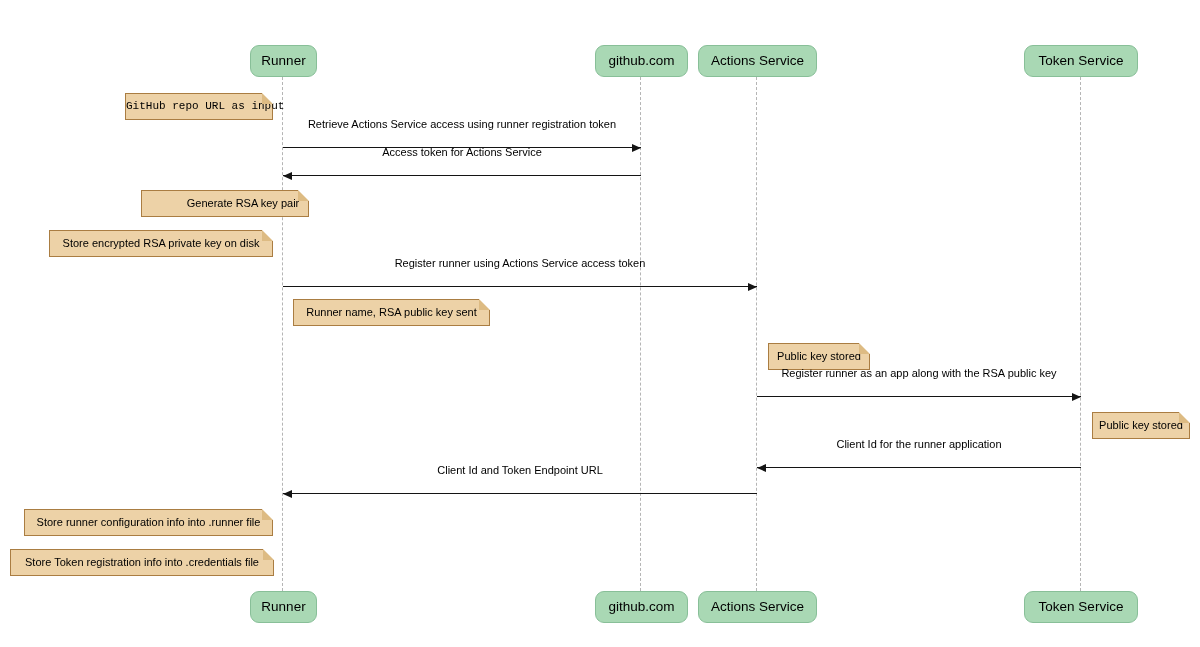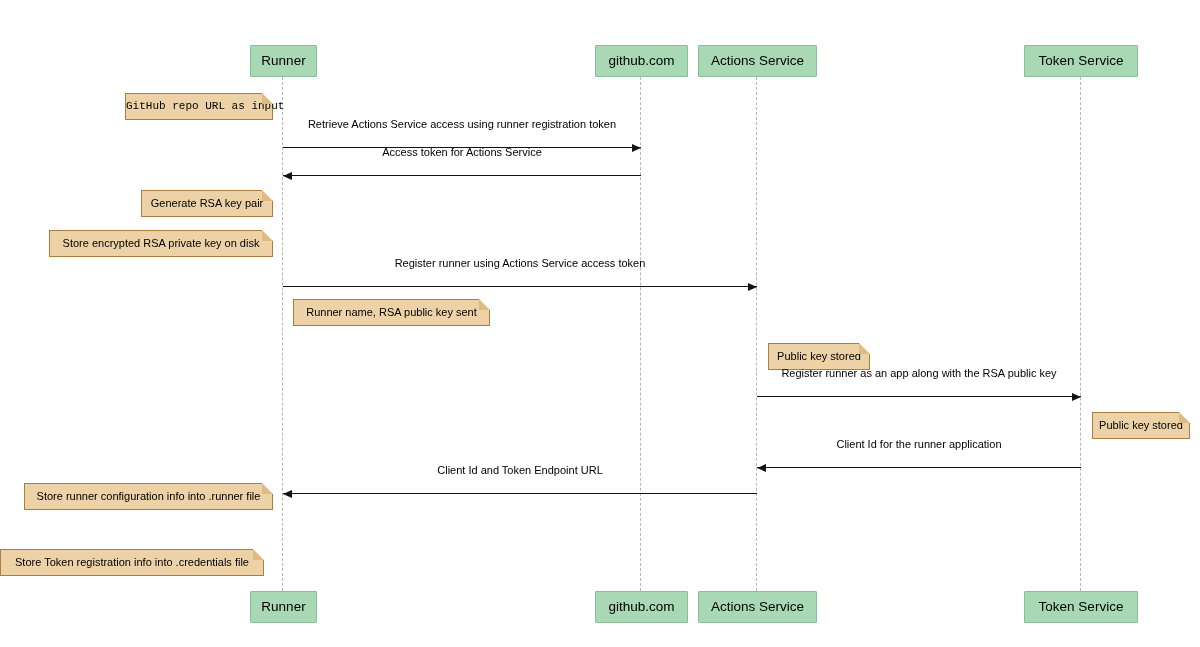--- a/index.html
+++ b/index.html
@@ -31,21 +31,21 @@
     border-left: 1px dashed var(--lifeline, #b5b5b5);
   }
   .participant {
     position: absolute;
     height: 30px;
     line-height: 30px;
     text-align: center;
     font-size: 13.5px;
     background: var(--participant-fill, #a9d8b4);
     border: 1px solid var(--participant-border, #88bf98);
-    border-radius: 1px;
+    border-radius: 9px;
     white-space: nowrap;
   }
   .note {
     position: absolute;
     height: 25px;
     line-height: 25px;
     text-align: center;
     font-size: 11px;
     background: var(--note-fill, #edd2a7);
     border: 1px solid var(--note-border, #aa7d42);
@@ -102,27 +102,27 @@
   <div class="participant" style="left:595px; top:45px; width:91px;">github.com</div>
   <div class="participant" style="left:698px; top:45px; width:117px;">Actions Service</div>
   <div class="participant" style="left:1024px; top:45px; width:112px;">Token Service</div>
 
   <div class="participant" style="left:250px; top:591px; width:65px;">Runner</div>
   <div class="participant" style="left:595px; top:591px; width:91px;">github.com</div>
   <div class="participant" style="left:698px; top:591px; width:117px;">Actions Service</div>
   <div class="participant" style="left:1024px; top:591px; width:112px;">Token Service</div>
 
   <div class="note" style="left:125px; top:93px; width:146px;font-family:Liberation Mono, monospace;">GitHub repo URL as input</div>
-  <div class="note" style="left:141px; top:190px; width:130px;">Generate RSA key pair</div>
+  <div class="note" style="left:141px; top:190px; width:130px;padding-left:36px;">Generate RSA key pair</div>
   <div class="note" style="left:293px; top:299px; width:195px;">Runner name, RSA public key sent</div>
   <div class="note" style="left:49px; top:230px; width:222px;">Store encrypted RSA private key on disk</div>
   <div class="note" style="left:768px; top:343px; width:100px;">Public key stored</div>
   <div class="note" style="left:1092px; top:412px; width:96px;">Public key stored</div>
-  <div class="note" style="left:24px; top:483px; width:247px;">Store runner configuration info into .runner file</div>
-  <div class="note" style="left:0; top:549px; width:262px;">Store Token registration info into .credentials file</div>
+  <div class="note" style="left:24px; top:509px; width:247px;">Store runner configuration info into .runner file</div>
+  <div class="note" style="left:10px; top:549px; width:262px;">Store Token registration info into .credentials file</div>
 
   <div class="message" style="left:283px; top:147px; width:358px;">
     <span class="msg-label">Retrieve Actions Service access using runner registration token</span>
     <span class="head right"></span>
   </div>
   <div class="message" style="left:283px; top:175px; width:358px;">
     <span class="msg-label">Access token for Actions Service</span>
     <span class="head left"></span>
   </div>
   <div class="message" style="left:283px; top:286px; width:474px;">

